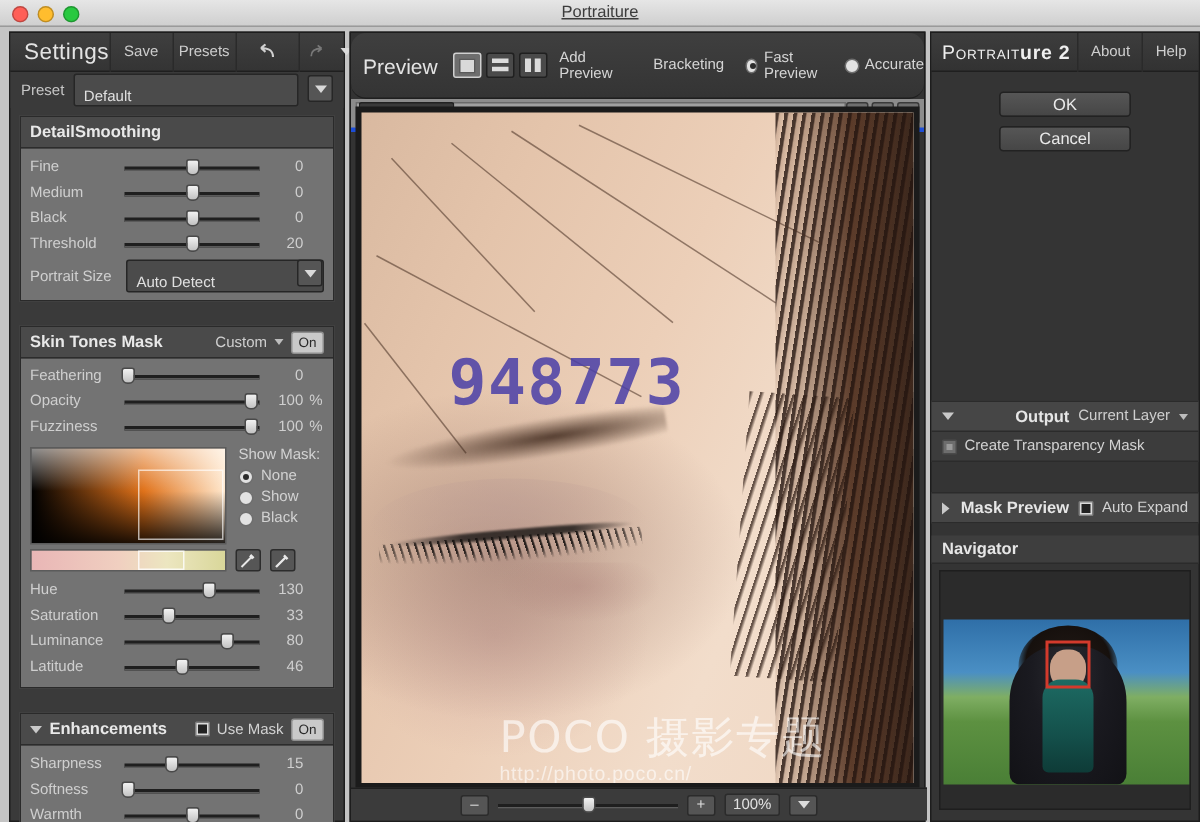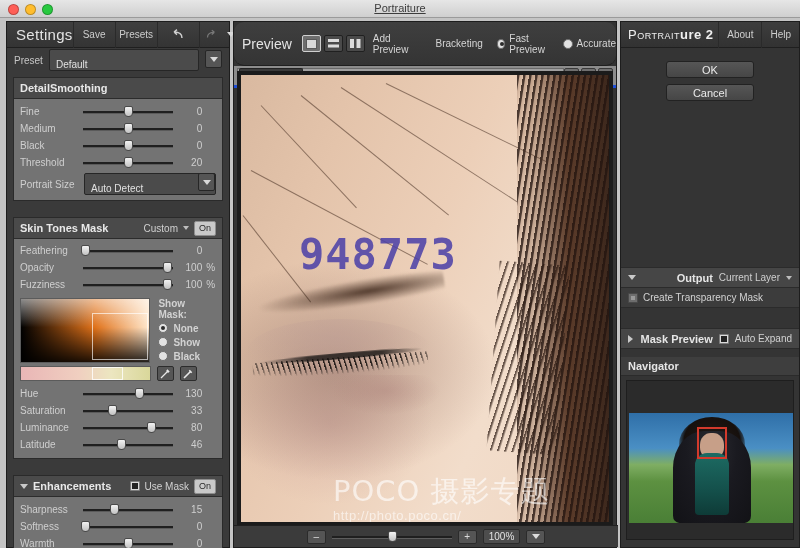--- a/index.html
+++ b/index.html
@@ -108,33 +108,33 @@
   }
   .knob {
     position: absolute; width: 9px; height: 11px; margin-left: -4px;
     background: linear-gradient(#f2f2f2,#c2c2c2);
     border: 1px solid #4a4a4a; border-radius: 2px 2px 4px 4px;
   }
   .sl-val { width: 30px; text-align: right; font-size: 10px; color: #cfcfcf; }
   .sl-unit { width: 14px; padding-left: 4px; font-size: 10px; color: #cfcfcf; }
 
   
-  .picker-wrap { display: flex; padding: 5px 6px 0 6px; gap: 8px; font-weight: bold; }
+  .picker-wrap { display: flex; padding: 5px 6px 0 6px; gap: 8px; }
   .grad {
     position: relative; width: 131px; height: 65px; border: 1px solid #5b5b5b;
     background:
       linear-gradient(to top, rgba(0,0,0,.85), rgba(0,0,0,0) 55%, rgba(255,255,255,.55)),
       linear-gradient(to right, #000000, #e0721a 58%, #ffe7cc);
   }
   .grad-sel {
     position: absolute; left: 55%; top: 22%; width: 44%; height: 75%;
     border: 1px solid rgba(255,255,255,.65);
   }
   .showmask { font-size: 10px; color: #d2d2d2; }
-  .radio-row { display: flex; align-items: flex-start; gap: 5px; margin-top: 3px; }
+  .radio-row { display: flex; align-items: flex-end; gap: 5px; margin-top: 3px; }
   .radio {
     width: 10px; height: 10px; border-radius: 50%;
     background: #e2e2e2; border: 1px solid #6e6e6e; position: relative;
   }
   .radio.on::after {
     content:""; position:absolute; left:2px; top:2px; width:4px;height:4px;border-radius:50%;
     background: #2b2b2b;
   }
   .swatch-row { display: flex; padding: 3px 6px 0 6px; gap: 6px; align-items: center; }
   .swatch {

